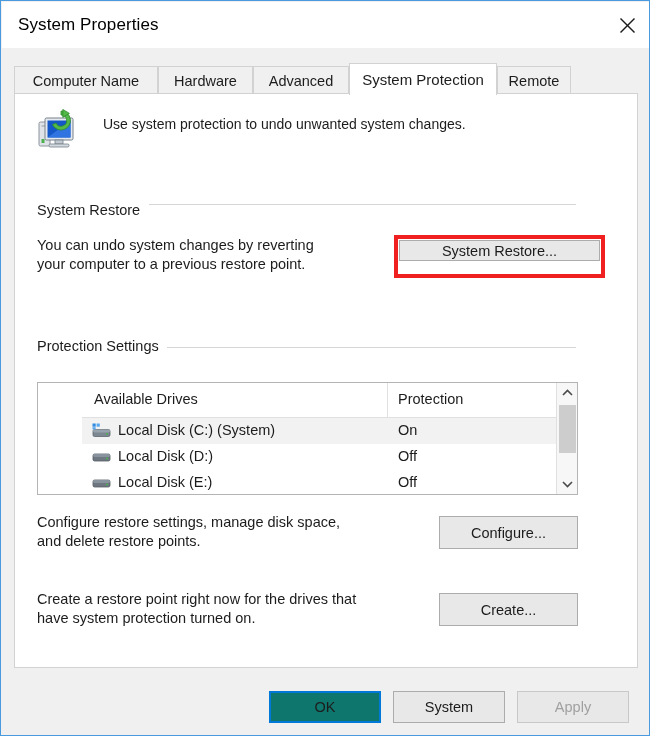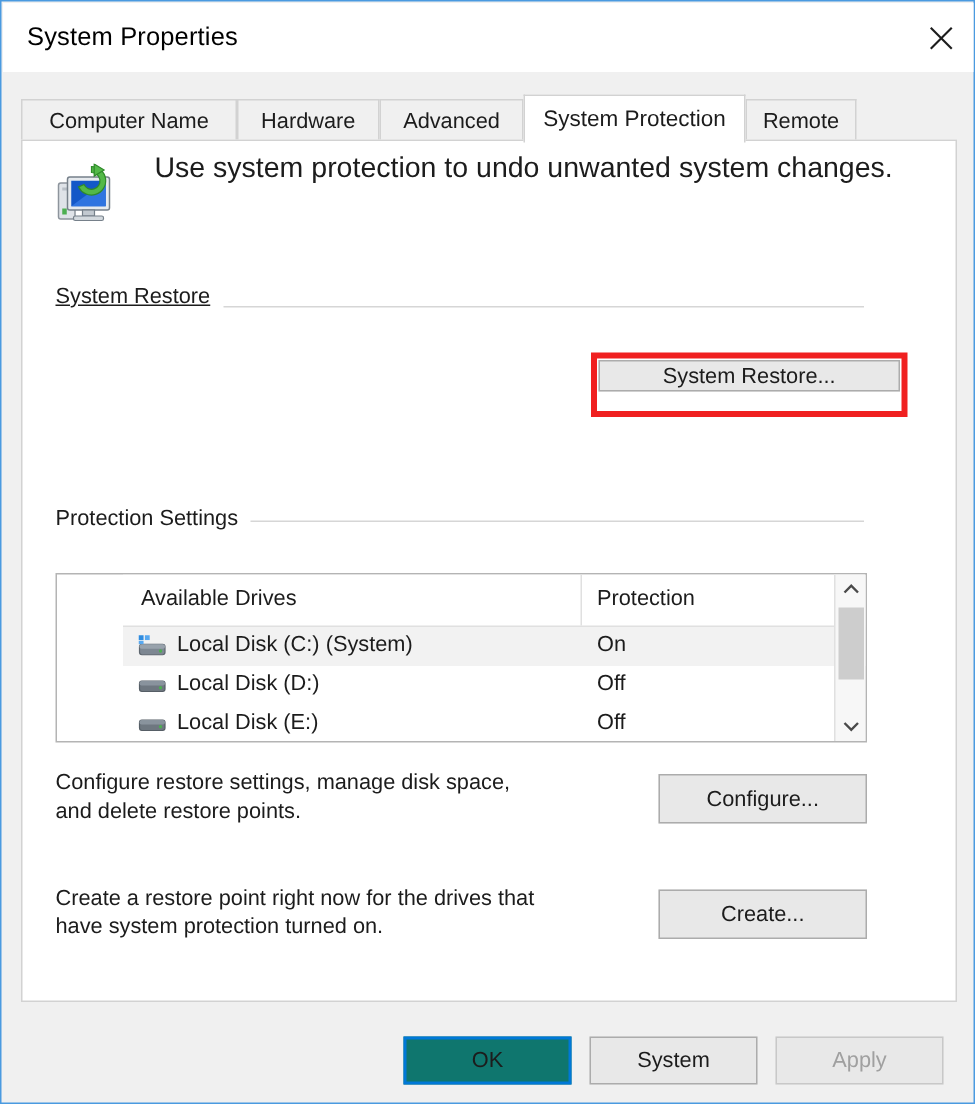--- a/index.html
+++ b/index.html
@@ -101,22 +101,22 @@
   #intro-icon {
     position: absolute;
     left: 22px;
     top: 15px;
     width: 46px;
     height: 42px;
   }
   #intro-text {
     position: absolute;
     left: 88px;
-    top: 8px;
-    font-size: 19px;
+    top: 22px;
+    font-size: 14px;
     color: #1c1c1c;
     white-space: nowrap;
   }
 
   
   .group-label {
     position: absolute;
     font-size: 14.5px;
     color: #1c1c1c;
     background: #ffffff;
@@ -311,23 +311,25 @@
         <path d="M10.5 28.5 L33.5 11.5 L33.5 28.5 Z" fill="#2f74e0"></path>
         <rect x="18" y="31" width="8" height="4" fill="#c2c9d0" stroke="#76808a" stroke-width="0.8"></rect>
         <rect x="12" y="35" width="20" height="3" rx="1.2" fill="#d3d9de" stroke="#76808a" stroke-width="0.8"></rect>
 
         <path d="M24 2 a9.5 9.5 0 1 1 -8.6 13.6 l3.6 -1.6 a5.6 5.6 0 1 0 5.0 -8.0 z" fill="#53b948" stroke="#2f8a2a" stroke-width="0.8"></path>
         <path d="M25.8 0.4 L25.8 8.4 L32.4 4.4 Z" fill="#53b948" stroke="#2f8a2a" stroke-width="0.8"></path>
       </svg>
     </div>
     <div id="intro-text">Use system protection to undo unwanted system changes.</div>
 
-    <div class="group-label" style="left:22px; top:96px;text-decoration:underline;">System Restore</div>
+    <div class="group-label" style="left:22px; top:108px;">System Restore</div>
     <div class="group-line" style="left:134px; top:110px; width:427px;"></div>
 
+    <div class="body-text" style="left:22px; top:142px; width:350px;">You can undo system changes by reverting
+your computer to a previous restore point.</div>
 
     <button class="btn" style="left:384px; top:146px; width:201px; height:21px;">System Restore...</button>
     <div id="restore-highlight" style="left:379px; top:141px; width:211px; height:43px;"></div>
 
     <div class="group-label" style="left:22px; top:244px;">Protection Settings</div>
     <div class="group-line" style="left:152px; top:253px; width:409px;"></div>
 
     <div id="drive-list">
       <div id="list-header">
         <div class="hdr-cell" style="left:12px;">Available Drives</div>

